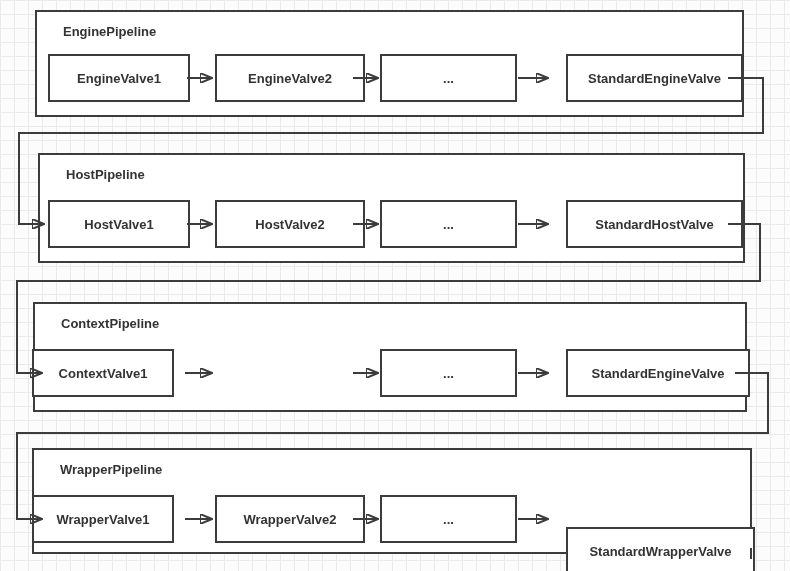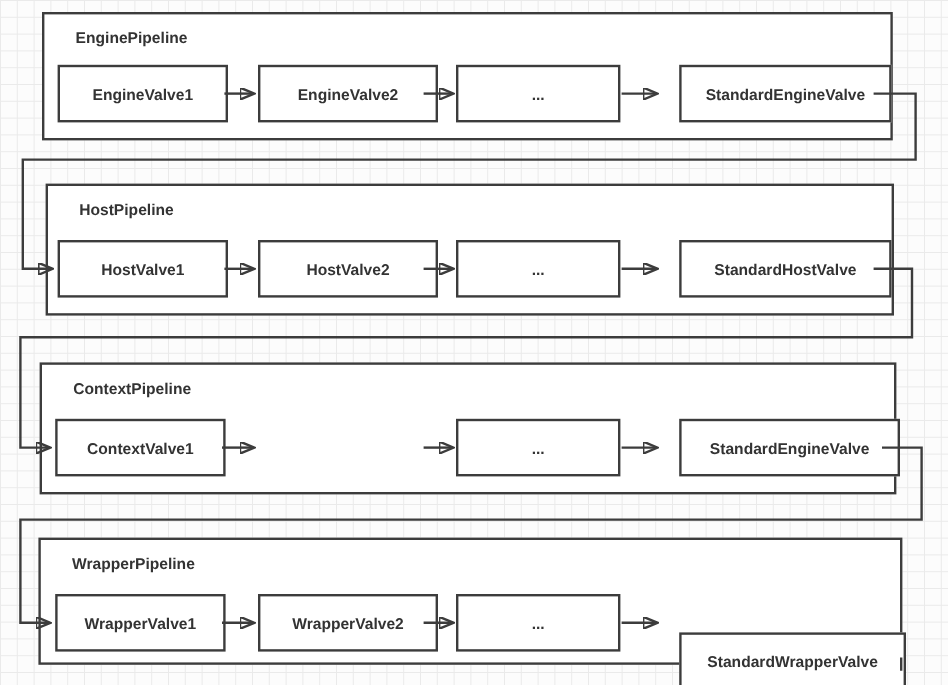--- a/index.html
+++ b/index.html
@@ -51,21 +51,21 @@
   #pl-engine  { left: 35px; top: 10px;  width: 709px; height: 107px; }
   #pl-host    { left: 38px; top: 153px; width: 707px; height: 110px; }
   #pl-context { left: 33px; top: 302px; width: 714px; height: 110px; }
   #pl-wrapper { left: 32px; top: 448px; width: 720px; height: 106px; }
   
   .row-0 { top: 54px;  }
   .row-1 { top: 200px; }
   .row-2 { top: 349px; }
   .row-3 { top: 495px; }
   .col-0 { left: 48px;  width: 142px; }
-  .row-2.col-0, .row-3.col-0 { left: 46px; }
+  .row-2.col-0, .row-3.col-0 { left: 32px; }
   .col-1 { left: 215px; width: 150px; }
   .col-2 { left: 380px; width: 137px; }
   .col-3 { left: 566px; }
   .row-0.col-3 { width: 177px; }
   .row-1.col-3 { width: 177px; }
   .row-2.col-3 { width: 184px; }
   .row-3.col-3 { width: 189px; margin-top: 32px; }
   #connector-layer {
     position: absolute;
     left: 0; top: 0;

